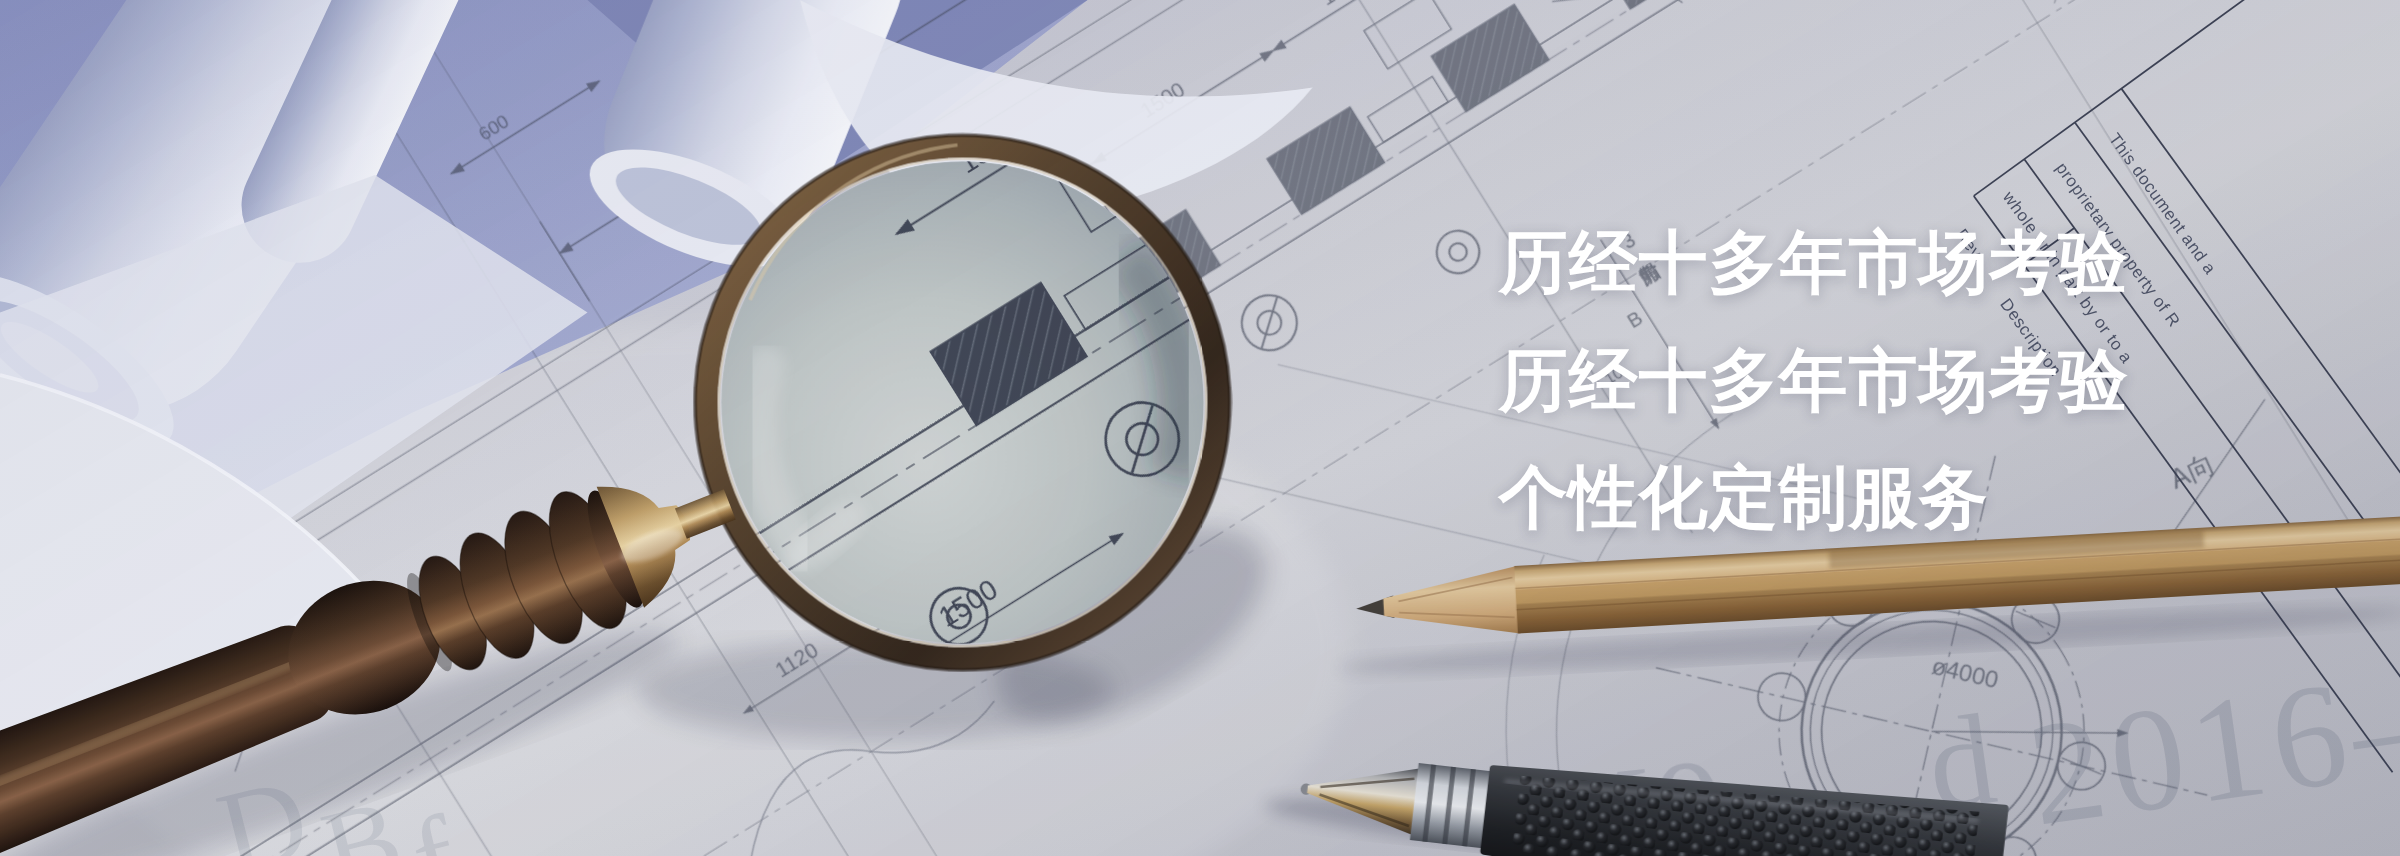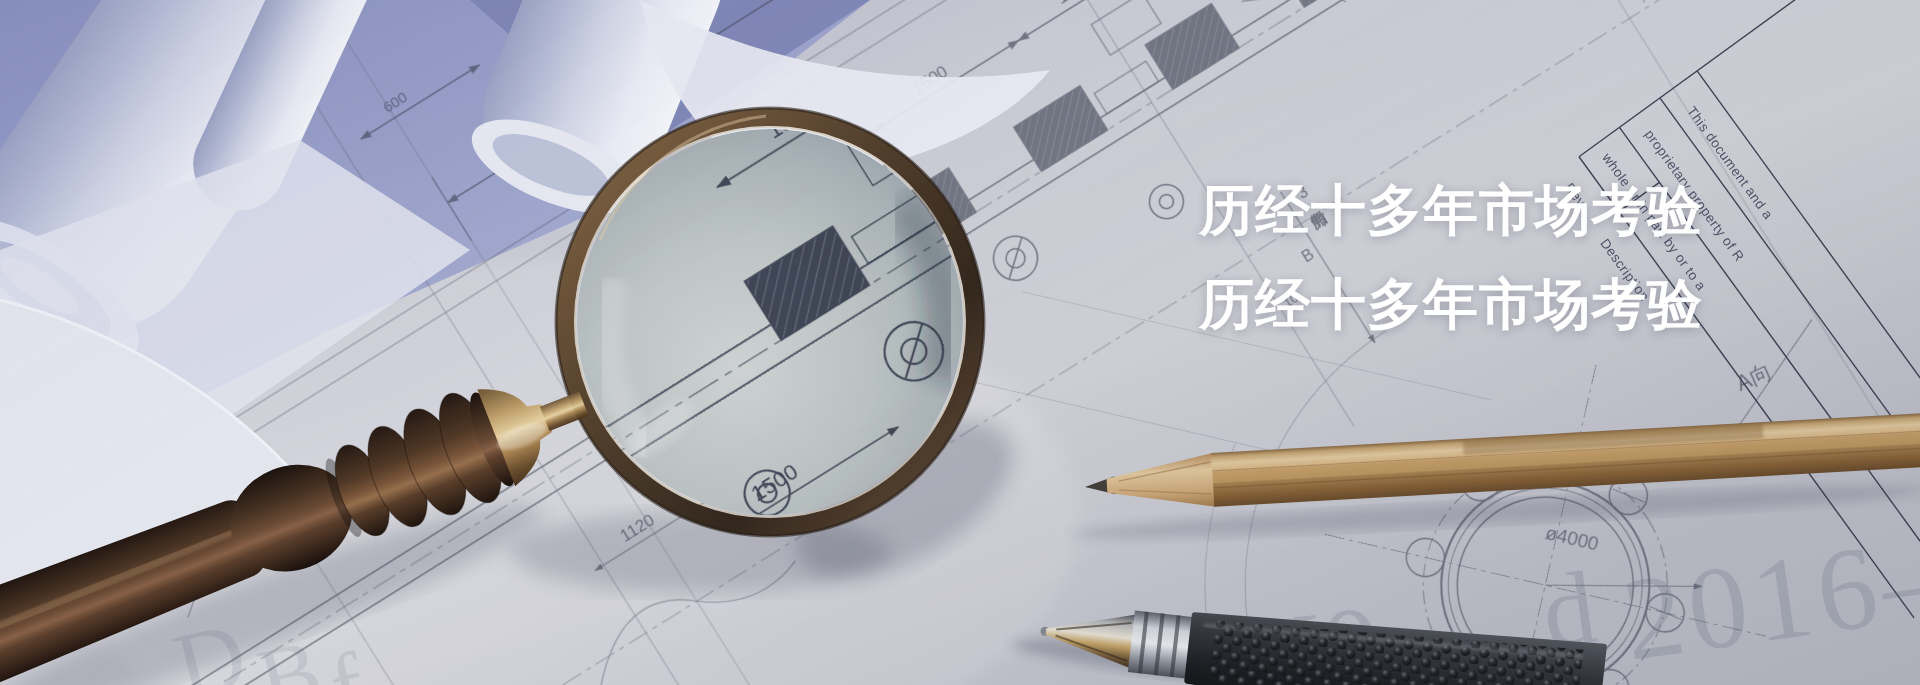--- a/index.html
+++ b/index.html
@@ -386,14 +386,15 @@
     <path d="M 172,-30 L 540,-43 L 540,43 L 172,30 Z" fill="url(#dimples)" opacity="0.9"></path>
     <line x1="160" y1="-24" x2="540" y2="-36" stroke="rgba(200,205,212,0.25)" stroke-width="4" filter="url(#f2)"></line>
   </g>
 
   <rect width="1920" height="685" fill="url(#toneGrad)"></rect>
 </svg>
 
   <div class="headline">
     <div>历经十多年市场考验</div>
     <div>历经十多年市场考验</div>
+    <div>个性化定制服务</div>
   </div>
 </div>
 
 </body></html>

